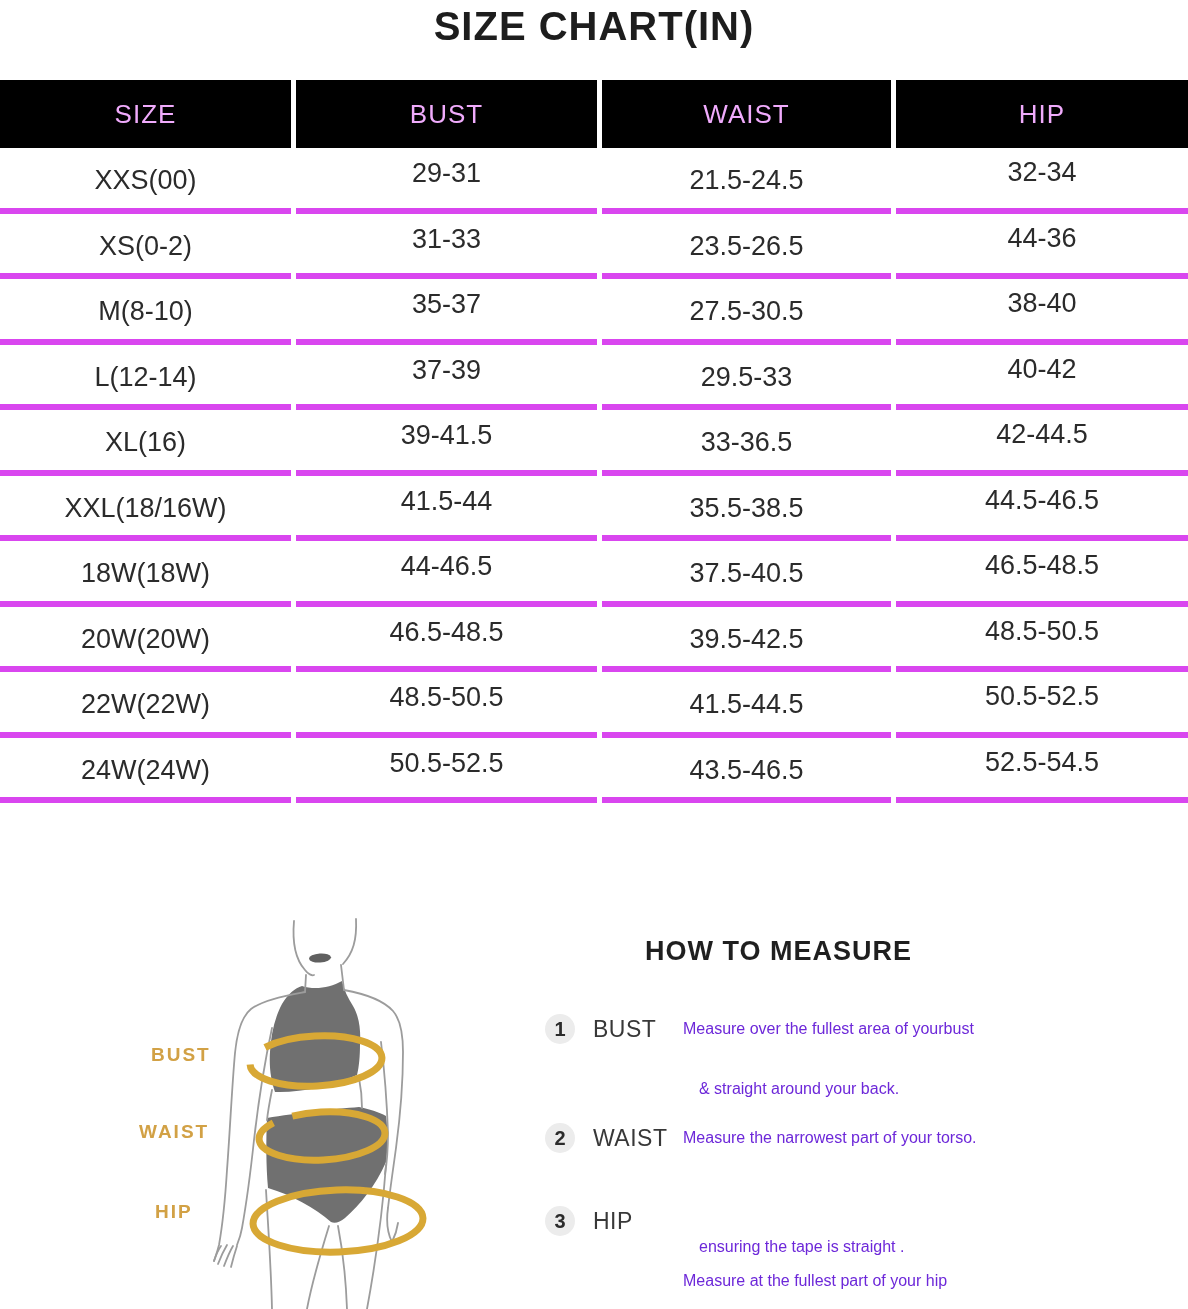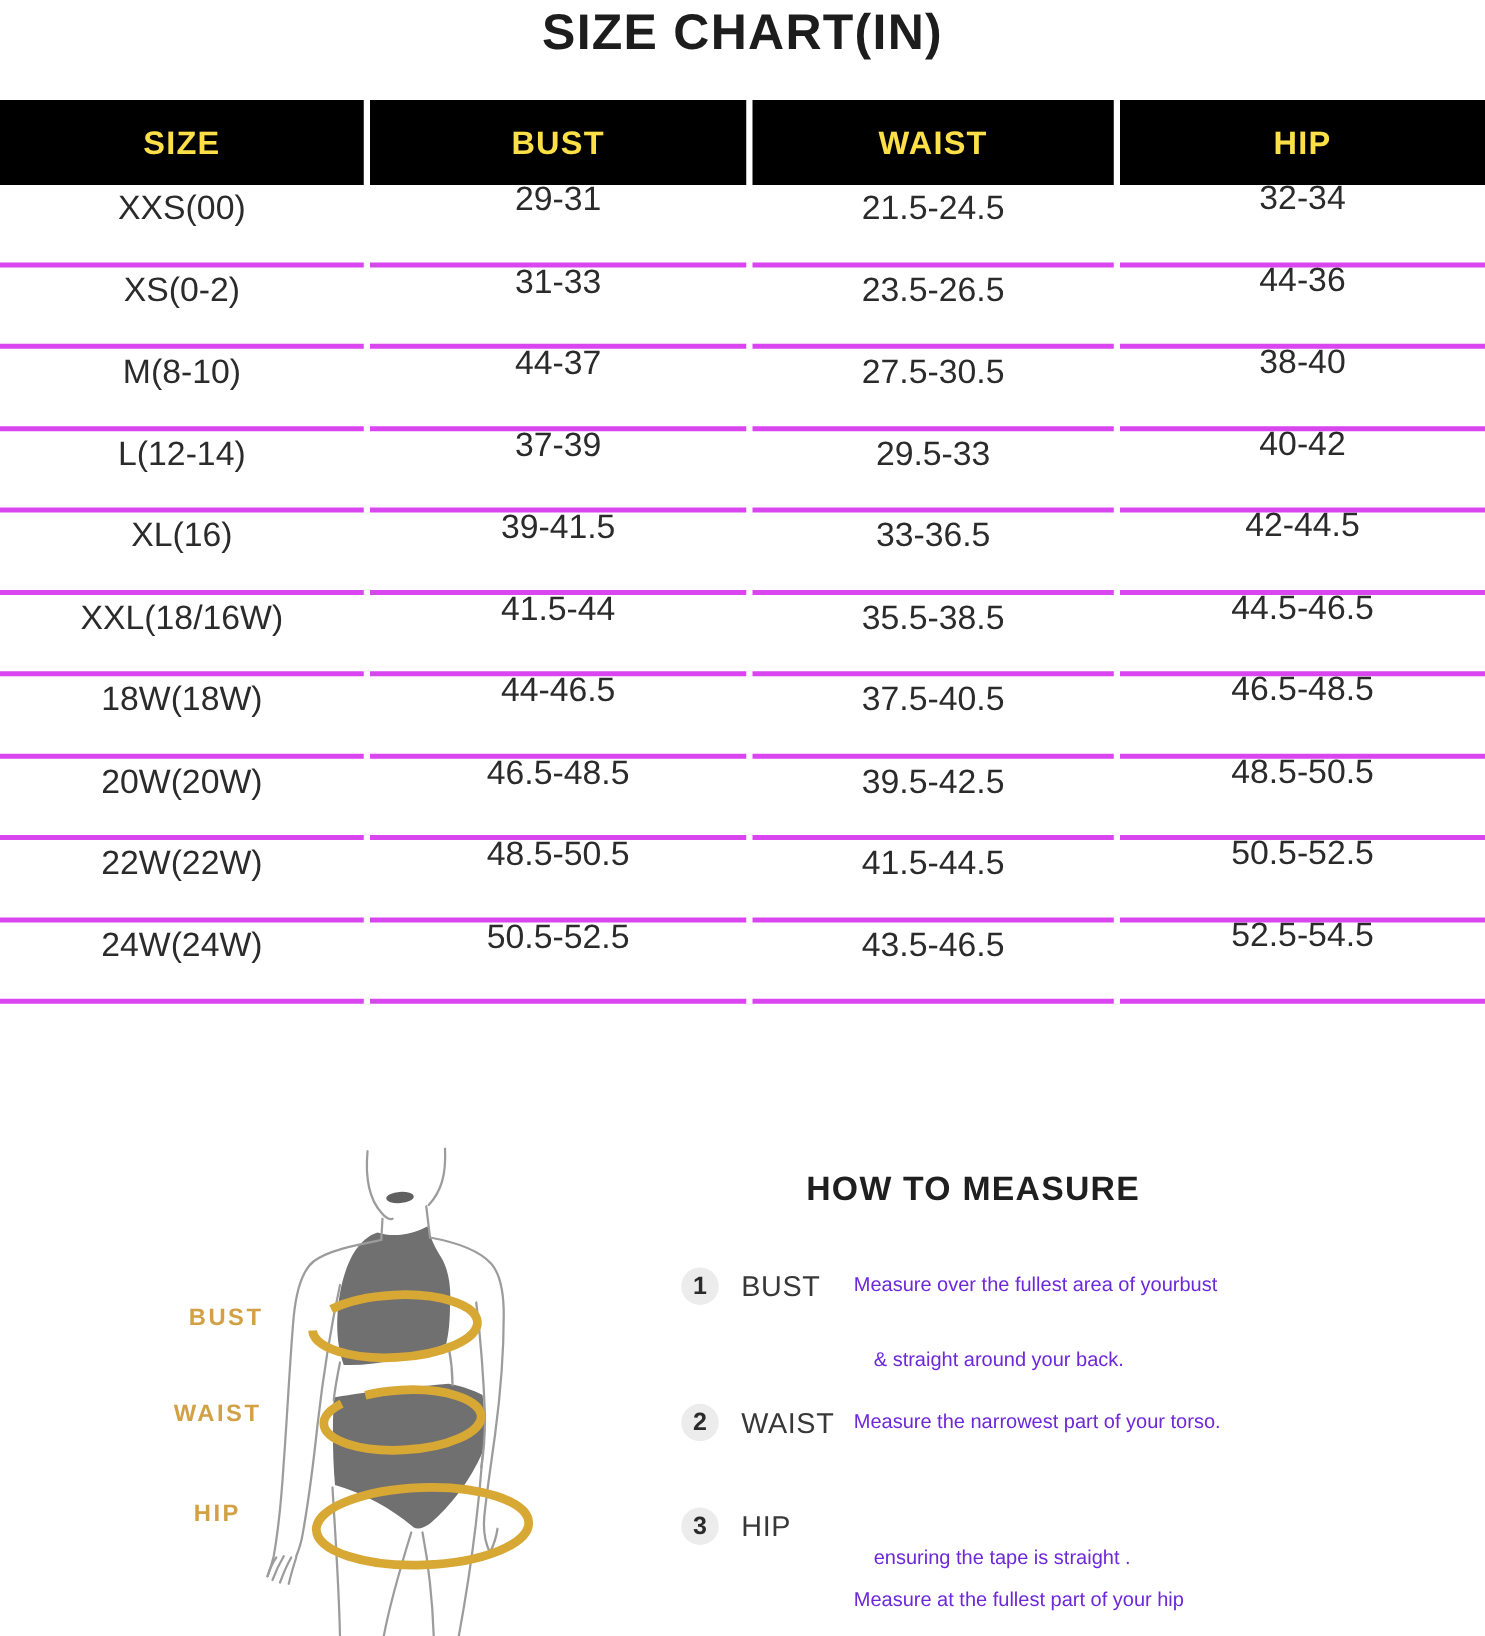--- a/index.html
+++ b/index.html
@@ -9,27 +9,27 @@
   }
   .title{
     position:absolute;top:0;left:0;width:100%;margin:0;text-align:center;
     font-size:40px;font-weight:700;color:#1d1d1d;letter-spacing:1px;line-height:52px;
   }
   
   .size-table{position:absolute;left:0;top:80px;width:1188px;}
   .thead,.trow{display:grid;grid-template-columns:291px 301px 289px 292px;column-gap:5px;}
   .thead{height:68px;}
   .hcell{
-    background:#000;color:#fde047;font-size:26px;font-weight:700;letter-spacing:1px;
+    background:#000;color:#f0abfc;font-size:26px;font-weight:400;letter-spacing:1px;
     display:flex;align-items:center;justify-content:center;
   }
   .trow{height:65.5px;}
   .tcell{
-    display:flex;justify-content:center;
-    font-size:27px;color:#2b2b2b;border-bottom:4px solid #d946ef;
+    display:flex;align-items:center;justify-content:center;
+    font-size:27px;color:#2b2b2b;border-bottom:6px solid #d946ef;
   }
   .ctext{position:relative;}
   .c1,.c3{top:3px;}
   .c2{top:-4px;}
   .c4{top:-5px;}
   
   .fig-svg{position:absolute;left:100px;top:890px;}
   .fig-label{
     position:absolute;font-size:19px;font-weight:700;letter-spacing:2px;color:#D2A145;
   }
@@ -98,21 +98,21 @@
           </div>
           <div class="tcell">
             <span class="ctext c4">44-36</span>
           </div>
         </div>
         <div class="trow">
           <div class="tcell">
             <span class="ctext c1">M(8-10)</span>
           </div>
           <div class="tcell">
-            <span class="ctext c2">44-37</span>
+            <span class="ctext c2">35-37</span>
           </div>
           <div class="tcell">
             <span class="ctext c3">27.5-30.5</span>
           </div>
           <div class="tcell">
             <span class="ctext c4">38-40</span>
           </div>
         </div>
         <div class="trow">
           <div class="tcell">

